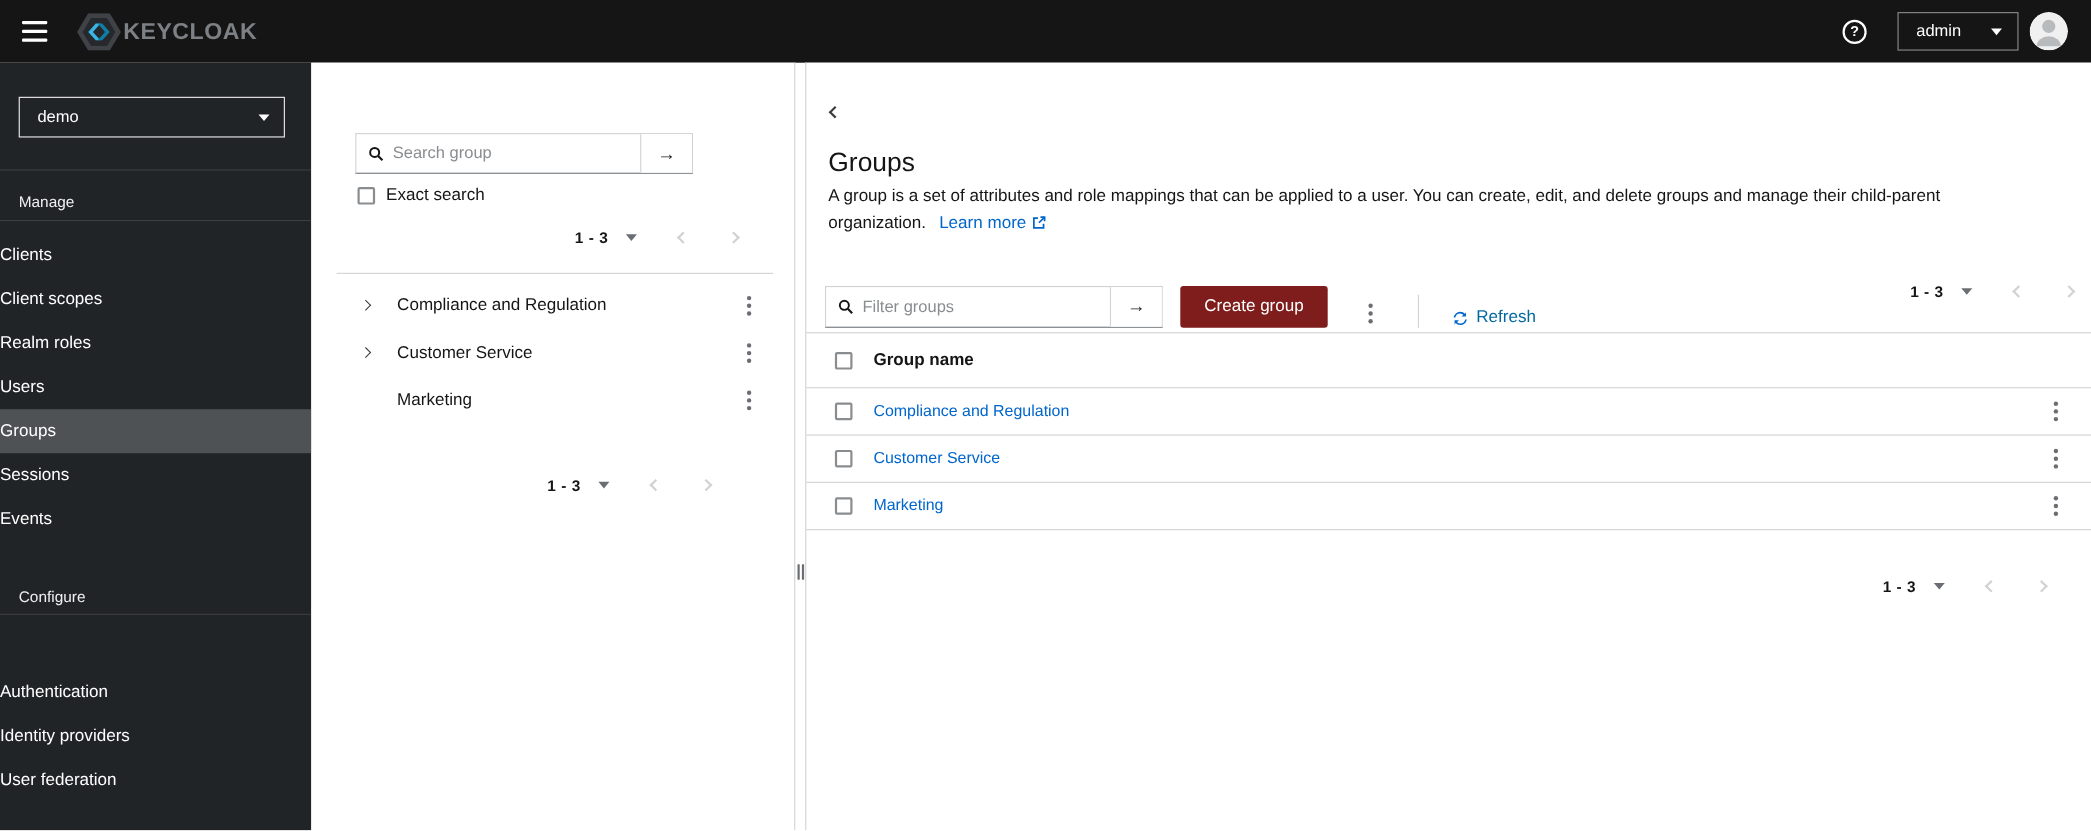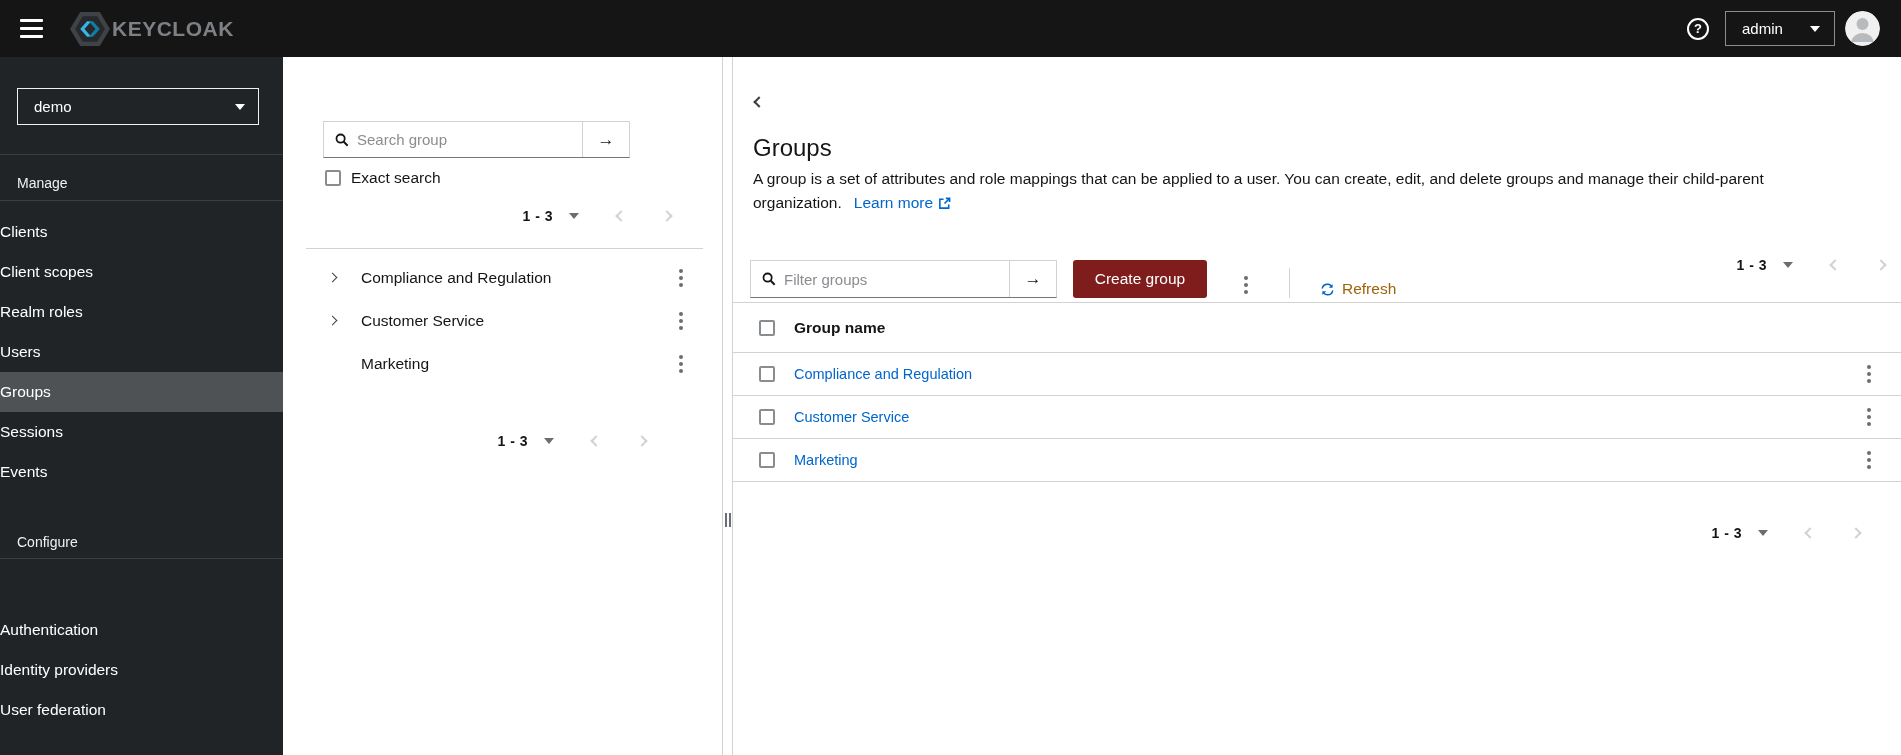--- a/index.html
+++ b/index.html
@@ -9,21 +9,21 @@
   
   .masthead { position:absolute; left:0; top:0; width:1901px; height:57px; background:#151515;
               display:flex; align-items:center; padding:0 21px 0 18px; }
   .hamburger { background:none; border:none; cursor:pointer; display:flex; flex-direction:column; gap:5px; padding:2px; }
   .hamburger span { width:23px; height:3px; background:#fff; border-radius:1px; }
   .brand { display:flex; align-items:center; margin-left:25px; gap:2px; }
   .brand-text { font-size:21px; font-weight:700; color:#7d8084; letter-spacing:.5px; }
   .mast-right { margin-left:auto; display:flex; align-items:center; }
   .help-btn { width:22px; height:22px; border:2px solid #fff; border-radius:50%; background:none; color:#fff;
               font-size:13px; font-weight:700; display:flex; align-items:center; justify-content:center; cursor:pointer; }
-  .user-menu { margin-left:16px; width:110px; height:35px; background:none; border:1px solid #8a8d90;
+  .user-menu { margin-left:28px; width:110px; height:35px; background:none; border:1px solid #8a8d90;
                display:flex; align-items:center; justify-content:space-between; padding:0 14px 0 16px;
                color:#fff; font-size:15px; cursor:pointer; font-family:inherit; }
   .avatar { margin-left:10px; width:35px; height:35px; border-radius:50%; overflow:hidden; cursor:pointer; }
 
   .caret { width:0; height:0; border-left:5px solid transparent; border-right:5px solid transparent;
            border-top:6px solid #6a6e73; display:inline-block; }
   .caret.white { border-top-color:#fff; }
 
   
   .sidebar { position:absolute; left:0; top:57px; width:283px; height:698px; background:#212427; }
@@ -91,21 +91,21 @@
   .learn-more { margin-left:12px; color:#0066cc; text-decoration:none; white-space:nowrap; cursor:pointer; }
   .learn-more svg { vertical-align:-2px; margin-left:5px; }
 
   .toolbar { position:absolute; left:17px; top:195px; height:46px; display:flex; align-items:flex-end; }
   .mp-search { width:307px; height:38px; }
   .btn-primary { margin-left:16px; width:134px; height:38px; background:#7f1d1d; color:#fff; border:none;
                  border-radius:3px; font-size:15.5px; cursor:pointer; font-family:inherit; }
   .toolbar .kebab { margin-left:31px; }
   .vsep { margin-left:35px; width:1px; height:30px; background:#d2d2d2; }
   .refresh { margin-left:30px; display:flex; align-items:center; gap:7px; background:none; border:none;
-             color:#a16207; font-size:15.5px; cursor:pointer; font-family:inherit; }
+             color:#0369a1; font-size:15.5px; cursor:pointer; font-family:inherit; }
   .mp-pg-top { top:195px; right:16px; }
 
   .groups-table { position:absolute; left:0; top:245px; width:1169px; border-top:1px solid #d2d2d2; }
   .t-head { height:50px; display:flex; align-items:center; border-bottom:1px solid #d2d2d2; padding-left:26px; }
   .t-head .hlabel { margin-left:19px; font-size:15.5px; font-weight:700; color:#151515; }
   .t-row { height:43px; display:flex; align-items:center; border-bottom:1px solid #d2d2d2; padding-left:26px; }
   .t-row a { margin-left:19px; font-size:14.5px; color:#0066cc; text-decoration:none; cursor:pointer; flex:1; }
   .t-row .kebab { margin-right:25px; }
   .mp-pg-bottom { top:463px; right:41px; }
 </style>

